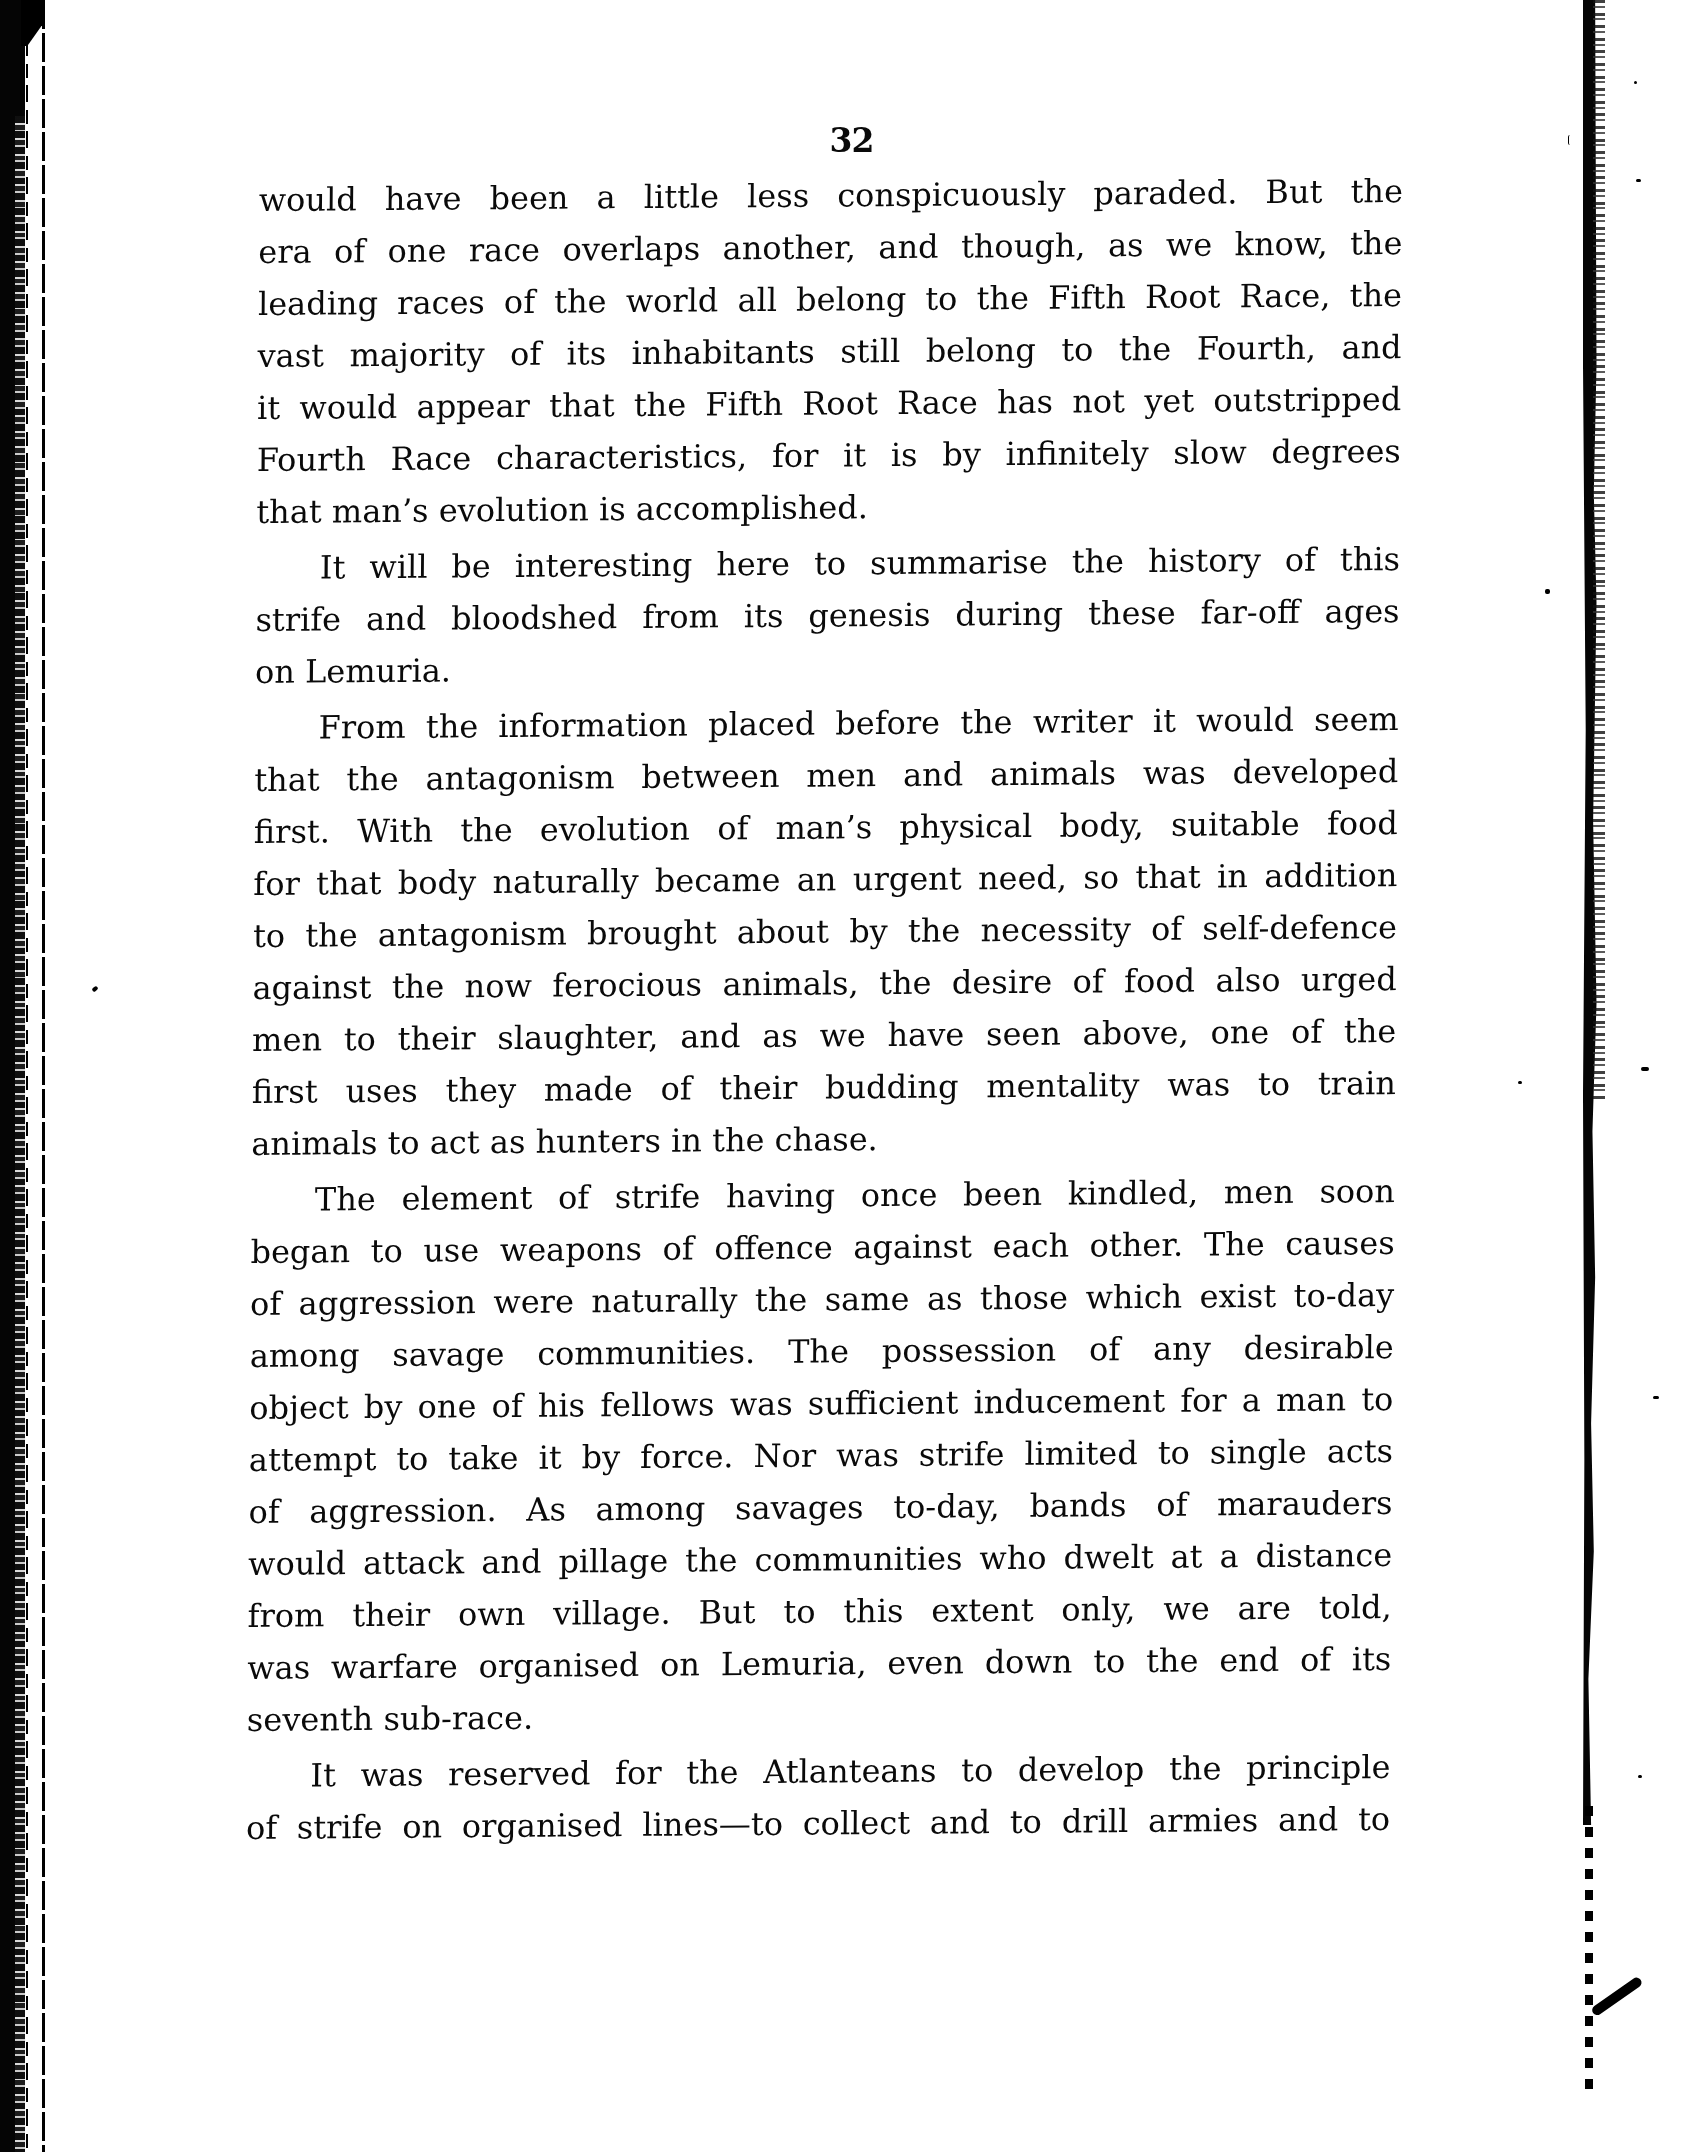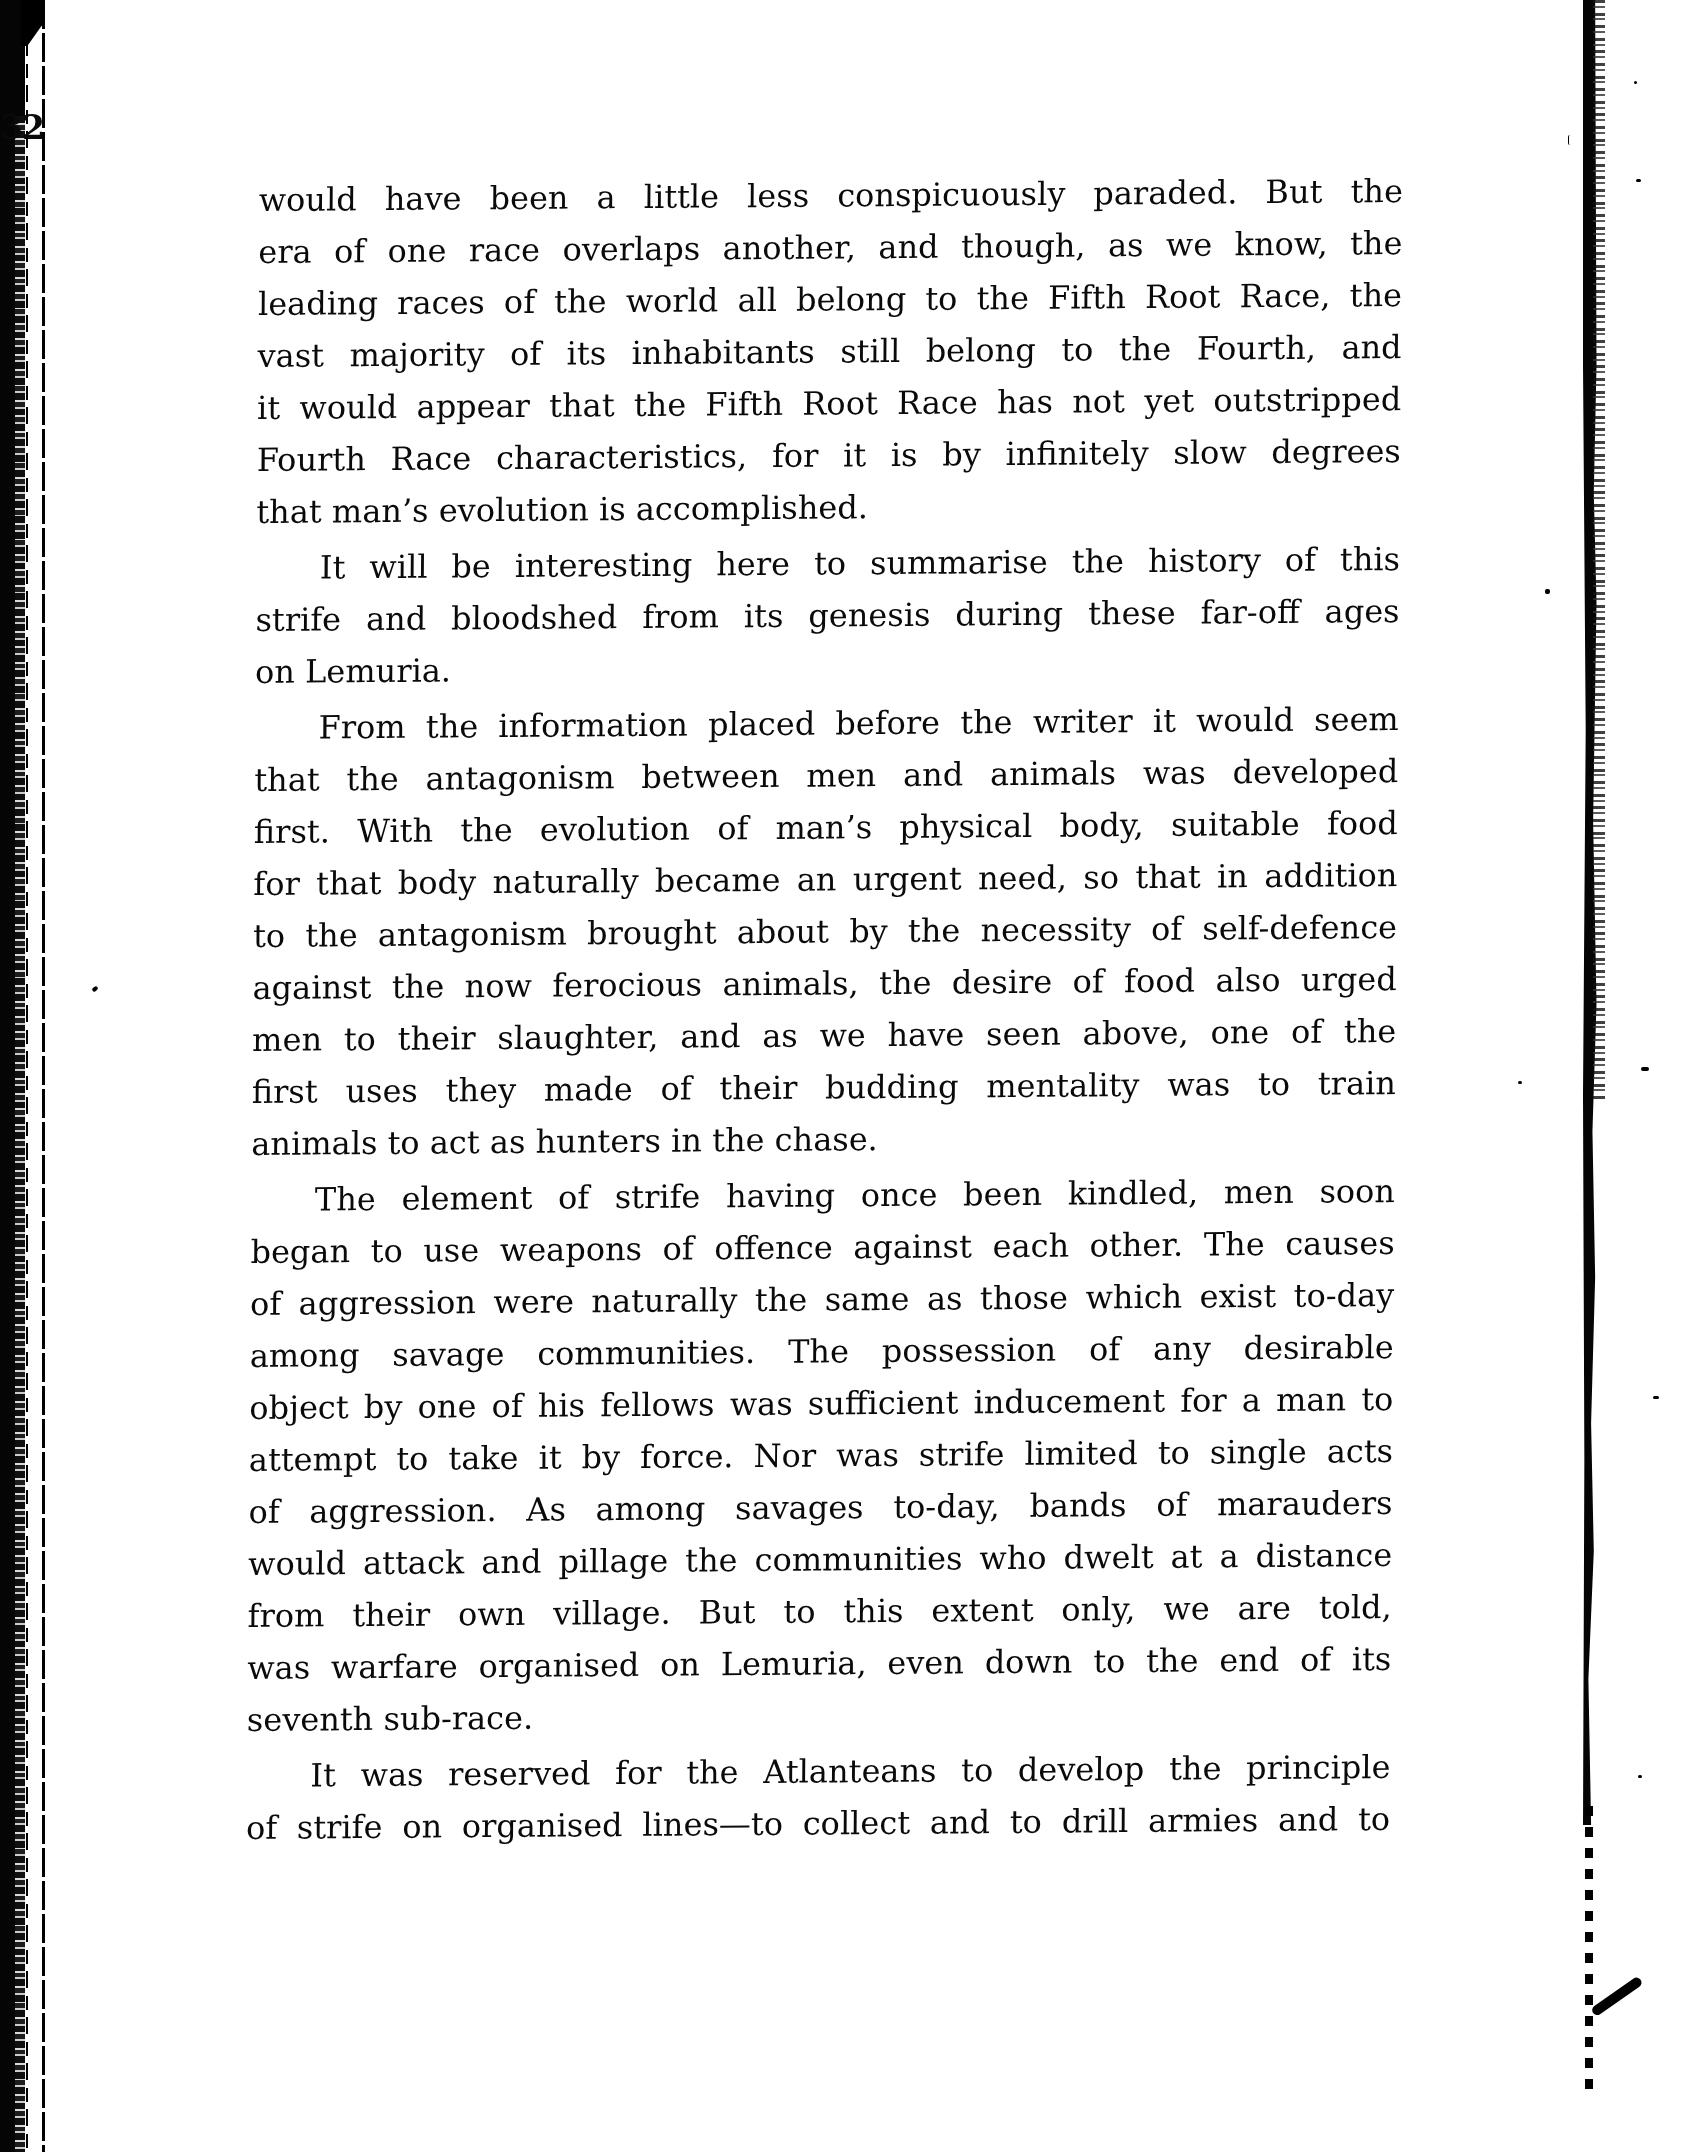--- a/index.html
+++ b/index.html
@@ -87,22 +87,22 @@
     .speck {
       position: absolute;
       width: 5.8px; height: 3.9px;
       background: #000;
       border-radius: 1.9px;
     }
     
     .page-number {
       position: absolute;
       left: 0; width: 1703px;
-      top: 108px;
-      text-align: left;
+      top: 121px;
+      text-align: center;
       font-size: 33px;
       font-weight: bold;
       letter-spacing: -1px;
     }
     .text-block {
       position: absolute;
       left: 259px;
       top: 174px;
       width: 1144px;
       font-size: 32px;

